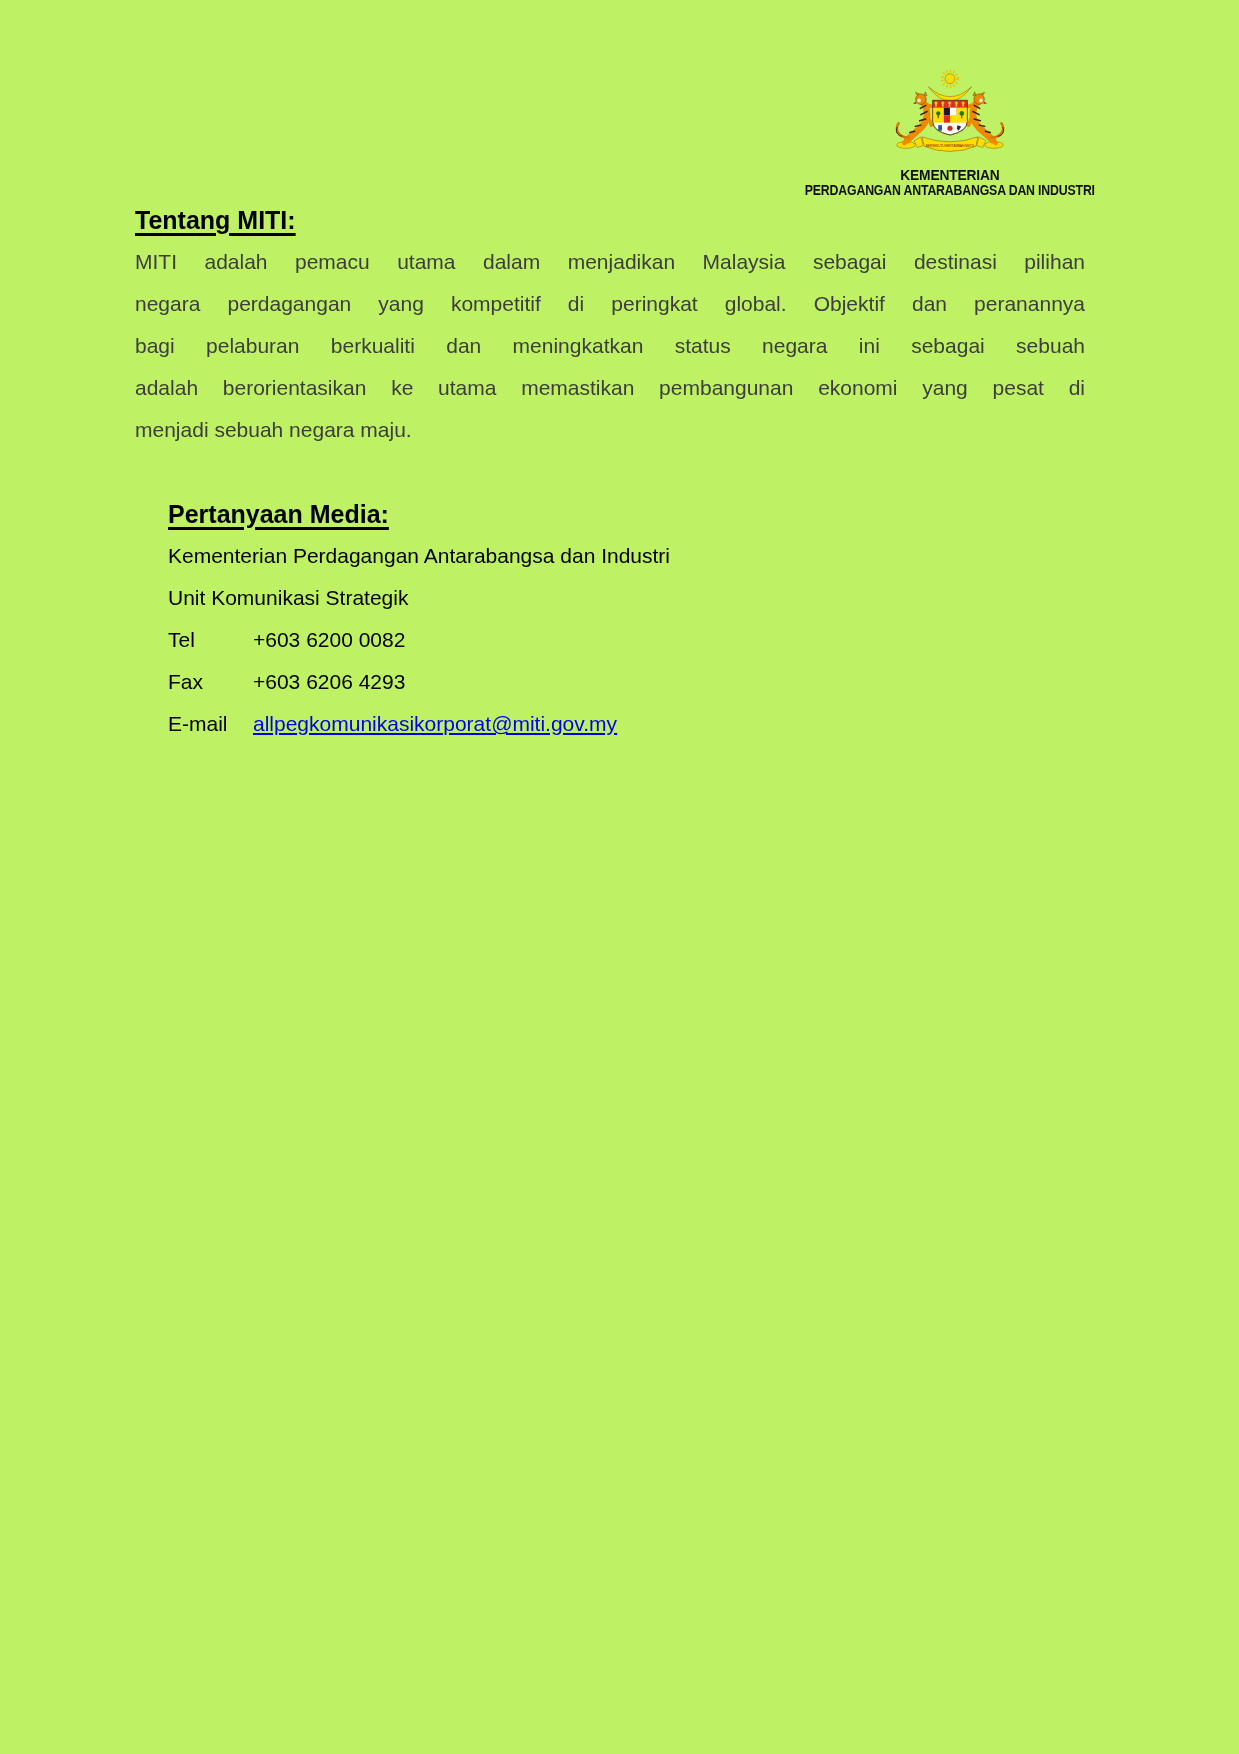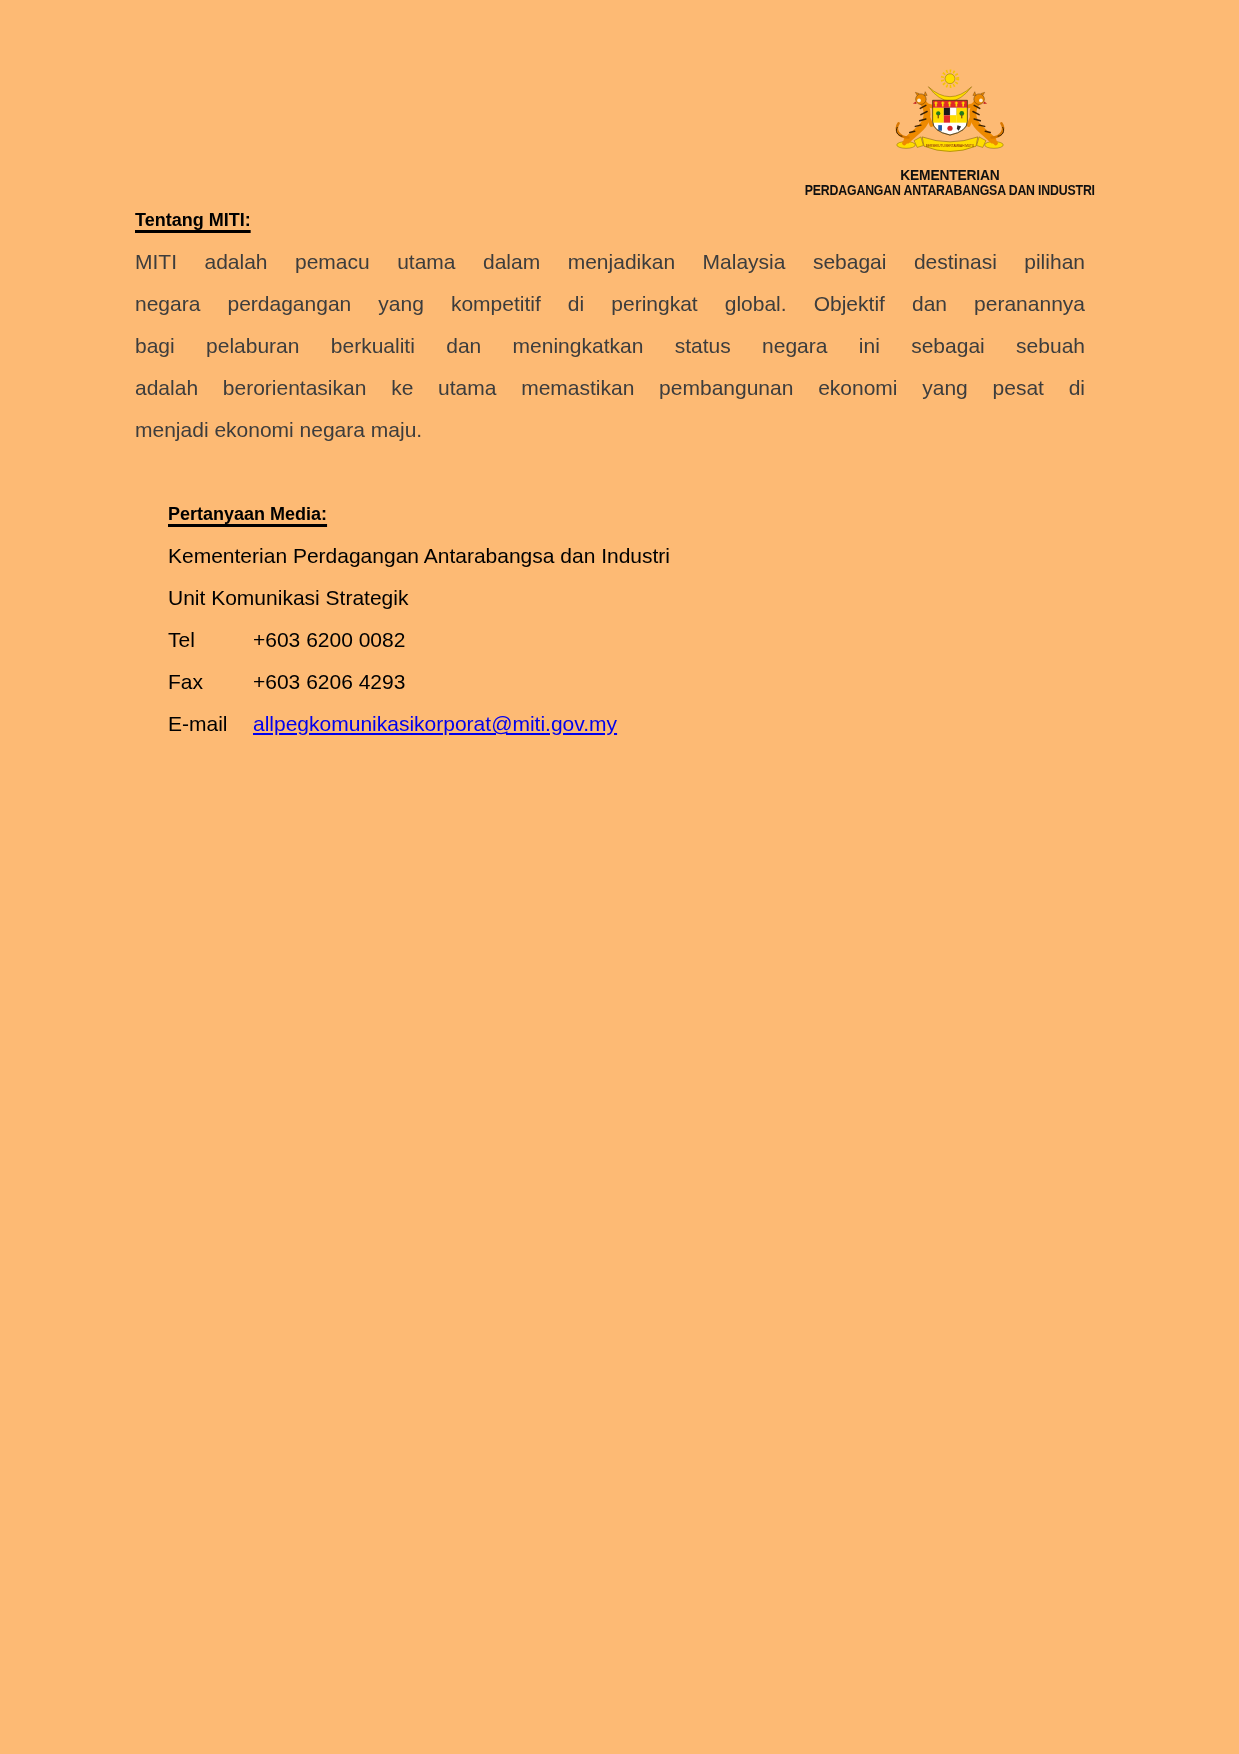--- a/index.html
+++ b/index.html
@@ -1,17 +1,17 @@
 <!DOCTYPE html>
 <html><head>
 <meta charset="utf-8">
 <style>
   html,body { margin:0; padding:0; background:#ffffff; }
   .page {
-    position:relative; width:1239px; height:1754px; background:#fdba74;
+    position:relative; width:1239px; height:1754px; background:#bef264;
     font-family:"Liberation Sans", sans-serif; overflow:hidden;
   }
   
   .logo-block {
     position:absolute; top:68px; left:758px; width:384px;
     display:flex; flex-direction:column; align-items:center;
   }
   .crest-svg { width:130px; height:92px; display:block; }
   .logo-caption-1 {
     margin-top:7px; font-weight:bold; font-size:15px; line-height:16px;
@@ -21,21 +21,21 @@
   .logo-caption-2 {
     font-weight:bold; font-size:14px; line-height:15px;
     color:#101010; letter-spacing:-0.2px; transform:scaleX(0.88);
     white-space:nowrap;
   }
   
   .content {
     position:absolute; left:135px; top:199px; width:950px;
     font-size:21px; line-height:42px; color:#000000;
   }
-  .section-heading { font-weight:bold; font-size:18px; }
+  .section-heading { font-weight:bold; font-size:25px; }
   .section-heading .u {
     text-decoration:underline; text-decoration-thickness:2.5px;
     text-underline-offset:4px; text-decoration-color:#000;
   }
   .para { color:#3d3d3d; }
   .para-line { text-align:justify; text-align-last:justify; }
   .para-line.last { text-align-last:left; }
   .media-section { margin-top:42px;margin-left:33px; }
   .contact-row { display:flex; }
   .contact-label { width:85px; flex-shrink:0; }
@@ -112,21 +112,21 @@
 
   <div class="content">
 
     <div class="section-heading"><span class="u">Tentang MITI:</span></div>
 
     <div class="para">
       <div class="para-line">MITI adalah pemacu utama dalam menjadikan Malaysia sebagai destinasi pilihan</div>
       <div class="para-line">negara perdagangan yang kompetitif di peringkat global. Objektif dan peranannya</div>
       <div class="para-line">bagi pelaburan berkualiti dan meningkatkan status negara ini sebagai sebuah</div>
       <div class="para-line">adalah berorientasikan ke utama memastikan pembangunan ekonomi yang pesat di</div>
-      <div class="para-line last">menjadi ekonomi negara maju.</div>
+      <div class="para-line last">menjadi sebuah negara maju.</div>
     </div>
 
     <div class="media-section">
       <div class="section-heading"><span class="u">Pertanyaan Media:</span></div>
 
       <div>Kementerian Perdagangan Antarabangsa dan Industri</div>
       <div>Unit Komunikasi Strategik</div>
 
       <div class="contact-row">
         <div class="contact-label">Tel</div>

